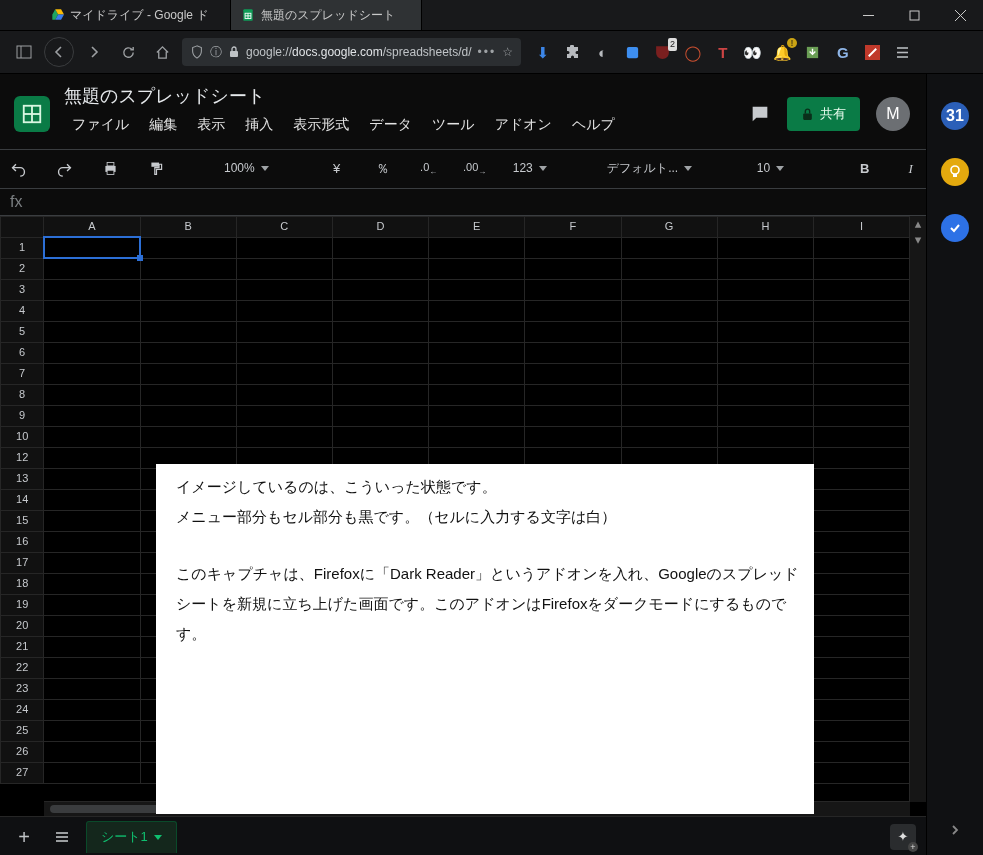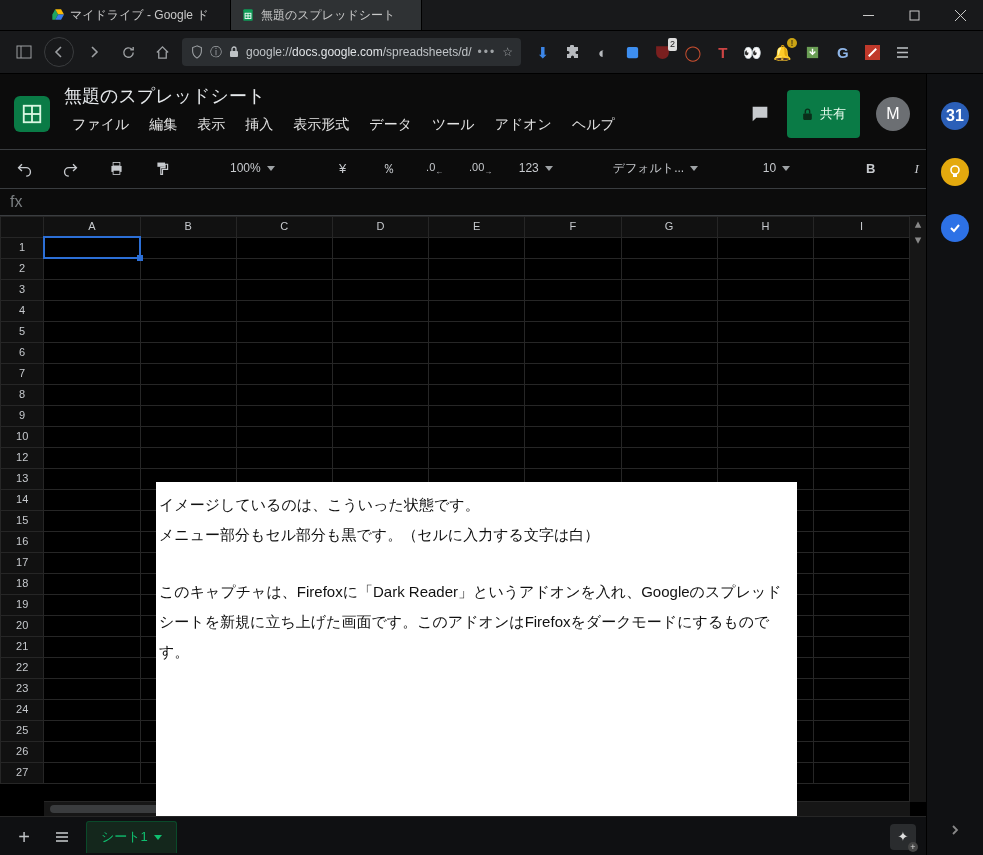--- a/index.html
+++ b/index.html
@@ -45,30 +45,30 @@
   .sideic.cal{background:#2b5fb8;color:#fff}
   .sideic.keep{background:#e4a90e;color:#fff}
   .sideic.tasks{background:#2d71e6;color:#fff}
   #sidepanel .expand{margin-top:auto;margin-bottom:20px;color:#888}
 
   #dochdr{display:flex;align-items:center;gap:14px;padding:10px 16px 4px 14px}
   #dlogo{width:36px;height:36px;background:var(--accent);border-radius:6px;display:flex;align-items:center;justify-content:center}
   #dlogo svg{width:22px;height:22px}
   #dtitle{font-size:18px;color:#e6e9ec;font-weight:400}
   #hdr-actions{display:flex;align-items:center;gap:16px}
-  .hdrbtn{background:var(--accent);color:#e8fcee;border-radius:4px;height:48px;padding:0 14px;
+  .hdrbtn{background:var(--accent);color:#e8fcee;border-radius:4px;height:34px;padding:0 14px;
     display:flex;align-items:center;gap:6px;font-size:13px;font-weight:500}
   .avatar{width:34px;height:34px;border-radius:50%;background:#6c6f73;color:#fff;display:flex;align-items:center;justify-content:center;font-size:16px;font-weight:500}
 
   #menubar{display:flex;gap:4px;padding:2px 0 8px 64px}
   .menuitem{padding:2px 8px;color:#e5e5e5;font-size:14px}
 
   
   #toolbar{height:38px;border-top:1px solid var(--line);border-bottom:1px solid var(--line);
-    display:flex;align-items:center;gap:18px;padding:0 10px;background:var(--bg0)}
+    display:flex;align-items:center;gap:18px;padding:0 4px;background:var(--bg0)}
   .tbtn{min-width:28px;height:28px;display:flex;align-items:center;justify-content:center;color:#c7cace;border-radius:3px}
   .tsep{width:1px;height:22px;background:var(--line);margin:0 6px}
   .tsel{display:flex;align-items:center;gap:4px;padding:0 6px;height:28px;color:#c7cace;font-size:12px}
   .tsel .caret{width:0;height:0;border-left:4px solid transparent;border-right:4px solid transparent;border-top:5px solid #9fa3a6;margin-left:2px}
   .fontA{font-size:16px;font-weight:600;position:relative}
   .fontA .ul{position:absolute;left:0;right:0;bottom:-2px;height:3px;background:#d04a3e}
 
   
   #fxbar{height:26px;border-bottom:1px solid var(--line);display:flex;align-items:center;padding:0 10px;gap:8px}
   #fxlbl{color:#7b7f82;font-size:16px}
@@ -84,21 +84,21 @@
   td{background:#000}
   .selcell{outline:2px solid var(--blue);outline-offset:-1px;position:relative}
   .selcell::after{content:"";position:absolute;right:-3px;bottom:-3px;width:6px;height:6px;background:var(--blue)}
   #vscroll{position:absolute;top:0;right:0;bottom:14px;width:16px;background:#161616;border-left:1px solid #262626}
   #vscroll .up,#vscroll .dn{height:16px;display:flex;align-items:center;justify-content:center;color:#888}
   #hscroll{position:absolute;left:44px;right:16px;bottom:0;height:14px;background:#161616;border-top:1px solid #262626;display:flex}
   #hscroll .thumb{width:120px;height:8px;margin:3px 0 0 6px;background:#3a3c3e;border-radius:4px}
 
   
   #overlay{position:absolute;left:156px;top:248px;width:630px;height:334px;background:#fff;color:#111;
-    font-size:15px;line-height:2.0;padding:8px 8px 8px 3px;margin-top:18px;}
+    font-size:15px;line-height:2.0;padding:8px 8px 8px 20px;}
 
   
   #sheetbar{height:40px;background:#0f1012;border-top:1px solid #262626;display:flex;align-items:center;padding:0 10px;gap:10px}
   .sbtn{width:28px;height:28px;display:flex;align-items:center;justify-content:center;color:#bfc2c5}
   .sheet-tab{background:#14271c;border:1px solid #0a4a2a;border-bottom:none;border-radius:3px 3px 0 0;
     padding:6px 14px;color:var(--accent2);font-size:13px;display:flex;align-items:center;gap:6px}
   .sheet-tab .caret{width:0;height:0;border-left:4px solid transparent;border-right:4px solid transparent;border-top:5px solid var(--accent2)}
   #explore{width:26px;height:26px;background:#2a2c2e;border-radius:4px;display:flex;align-items:center;justify-content:center;color:#ddd;position:relative}
   #explore::after{content:"+";position:absolute;right:-2px;bottom:-2px;background:#444;border-radius:50%;width:10px;height:10px;font-size:9px;line-height:10px;text-align:center}
 </style>

